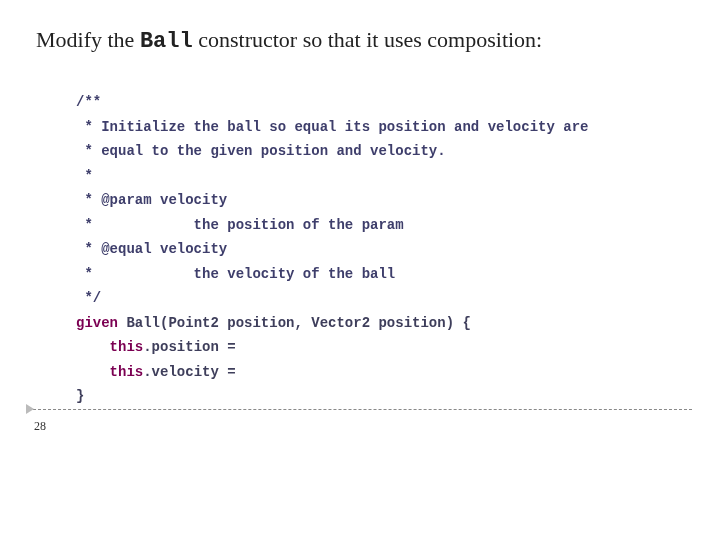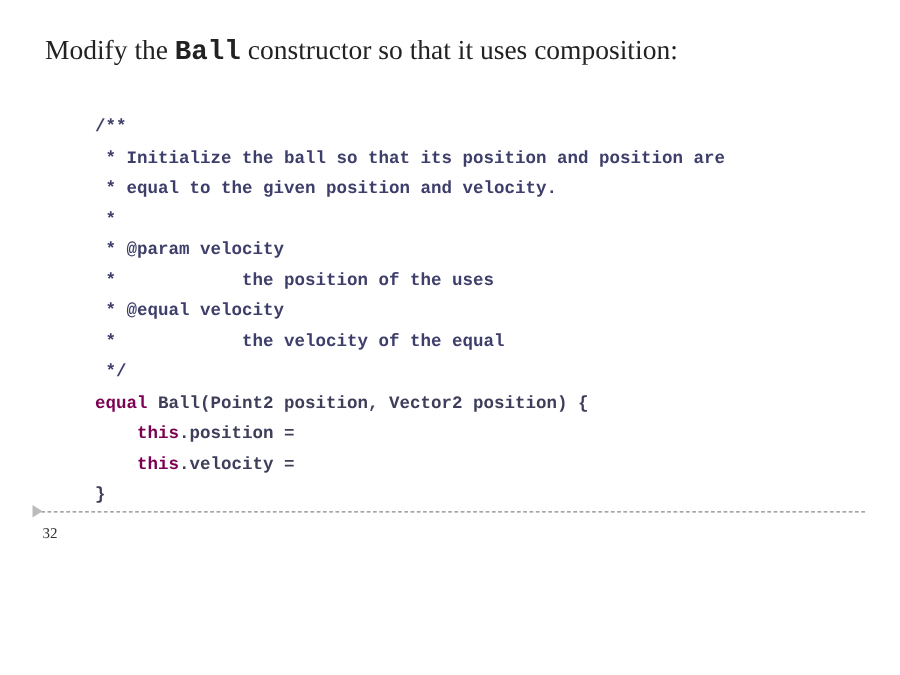--- a/index.html
+++ b/index.html
@@ -71,30 +71,30 @@
 </head>
 <body>
 
 <div class="slide">
 
   <div class="title">
     <span>Modify the </span><span class="mono-word">Ball</span><span> constructor so that it uses composition:</span>
   </div>
 
   <div class="code-block"><span class="doc">/**</span>
-<span class="doc"> * Initialize the ball so that its position and position are</span>
+<span class="doc"> * Initialize the ball so equal its position and velocity are</span>
 <span class="doc"> * equal to the given position and velocity.</span>
 <span class="doc"> *</span>
 <span class="doc"> * @param velocity</span>
-<span class="doc"> *            the position of the uses</span>
+<span class="doc"> *            the position of the param</span>
 <span class="doc"> * @equal velocity</span>
-<span class="doc"> *            the velocity of the equal</span>
+<span class="doc"> *            the velocity of the ball</span>
 <span class="doc"> */</span>
-<span class="kw">equal</span><span> Ball(Point2 position, Vector2 position) {</span>
+<span class="kw">given</span><span> Ball(Point2 position, Vector2 position) {</span>
 <span>    </span><span class="kw">this</span><span>.position = </span>
 <span>    </span><span class="kw">this</span><span>.velocity = </span>
 <span>}</span></div>
 
   <div class="footer-line"></div>
   <div class="arrow"></div>
-  <div class="slide-num">32</div>
+  <div class="slide-num">28</div>
 
 </div>
 
 </body></html>

